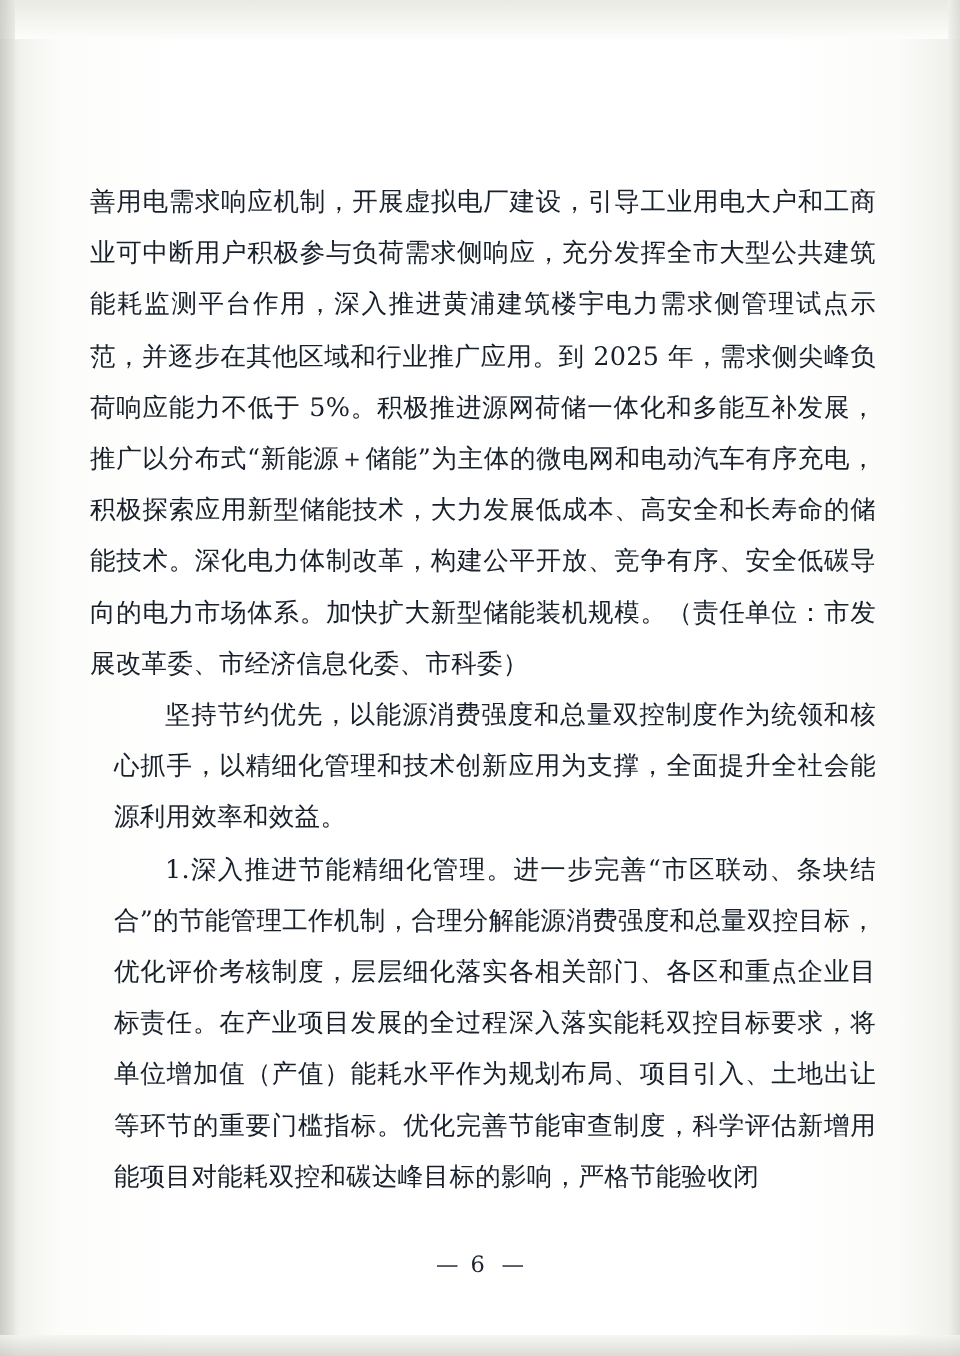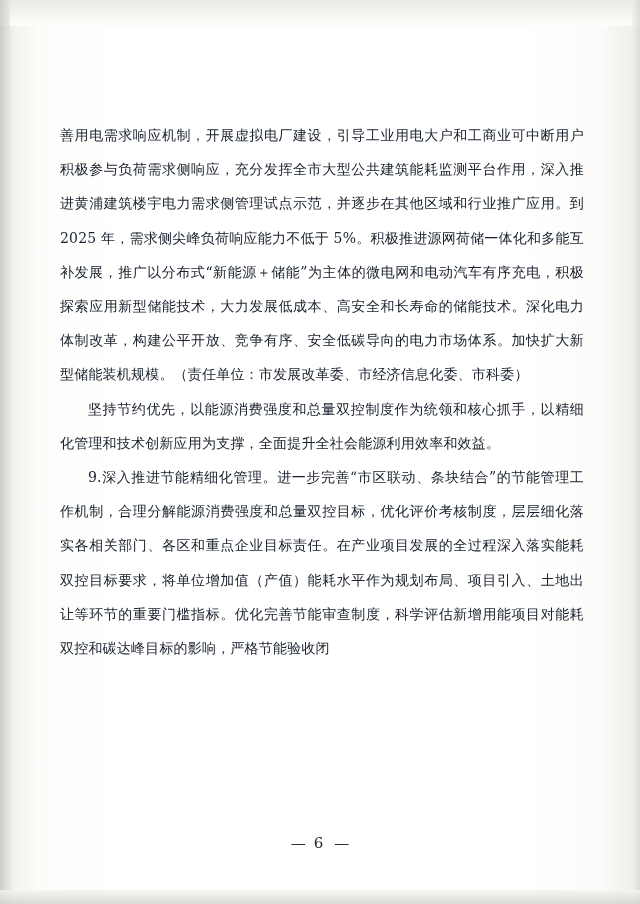--- a/index.html
+++ b/index.html
@@ -33,34 +33,35 @@
     pointer-events: none;
   }
   .sheet {
     position: relative;
     z-index: 2;
     padding: 118px 56px 0 60px;
     box-sizing: border-box;
     height: 100%;
   }
   .body-text {
-    font-size: 14px;
+    font-size: 17px;
     line-height: 34.2px;
     color: #18202c;
     text-align: justify;
     text-justify: inter-ideograph;
     letter-spacing: 0.2px;
     margin: 0;
     font-weight: 500;
   }
   .para {
     margin: 0;
   }
   .indent {
     text-indent: 2em;
+    margin-left: 16px;
   }
   .heading {
     text-indent: 2em;
     font-weight: 700;
   }
   .footer {
     position: absolute;
     z-index: 3;
     left: 0;
     right: 0;
@@ -104,19 +105,19 @@
 <body>
 
 <div id="page">
   <div class="edge-left"></div>
   <div class="edge-right"></div>
   <div class="edge-bottom"></div>
 
   <div class="sheet">
     <p class="body-text para">善用电需求响应机制，开展虚拟电厂建设，引导工业用电大户和工商业可中断用户积极参与负荷需求侧响应，充分发挥全市大型公共建筑能耗监测平台作用，深入推进黄浦建筑楼宇电力需求侧管理试点示范，并逐步在其他区域和行业推广应用。到 2025 年，需求侧尖峰负荷响应能力不低于 5%。积极推进源网荷储一体化和多能互补发展，推广以分布式“新能源＋储能”为主体的微电网和电动汽车有序充电，积极探索应用新型储能技术，大力发展低成本、高安全和长寿命的储能技术。深化电力体制改革，构建公平开放、竞争有序、安全低碳导向的电力市场体系。加快扩大新型储能装机规模。（责任单位：市发展改革委、市经济信息化委、市科委）</p>
     <p class="body-text para indent">坚持节约优先，以能源消费强度和总量双控制度作为统领和核心抓手，以精细化管理和技术创新应用为支撑，全面提升全社会能源利用效率和效益。</p>
-    <p class="body-text para indent">9.深入推进节能精细化管理。进一步完善“市区联动、条块结合”的节能管理工作机制，合理分解能源消费强度和总量双控目标，优化评价考核制度，层层细化落实各相关部门、各区和重点企业目标责任。在产业项目发展的全过程深入落实能耗双控目标要求，将单位增加值（产值）能耗水平作为规划布局、项目引入、土地出让等环节的重要门槛指标。优化完善节能审查制度，科学评估新增用能项目对能耗双控和碳达峰目标的影响，严格节能验收闭</p>
+    <p class="body-text para indent">1.深入推进节能精细化管理。进一步完善“市区联动、条块结合”的节能管理工作机制，合理分解能源消费强度和总量双控目标，优化评价考核制度，层层细化落实各相关部门、各区和重点企业目标责任。在产业项目发展的全过程深入落实能耗双控目标要求，将单位增加值（产值）能耗水平作为规划布局、项目引入、土地出让等环节的重要门槛指标。优化完善节能审查制度，科学评估新增用能项目对能耗双控和碳达峰目标的影响，严格节能验收闭</p>
   </div>
 
   <div class="footer">
     <span class="dash">—</span><span>6</span><span class="dash">—</span>
   </div>
 </div>
 
 </body></html>

